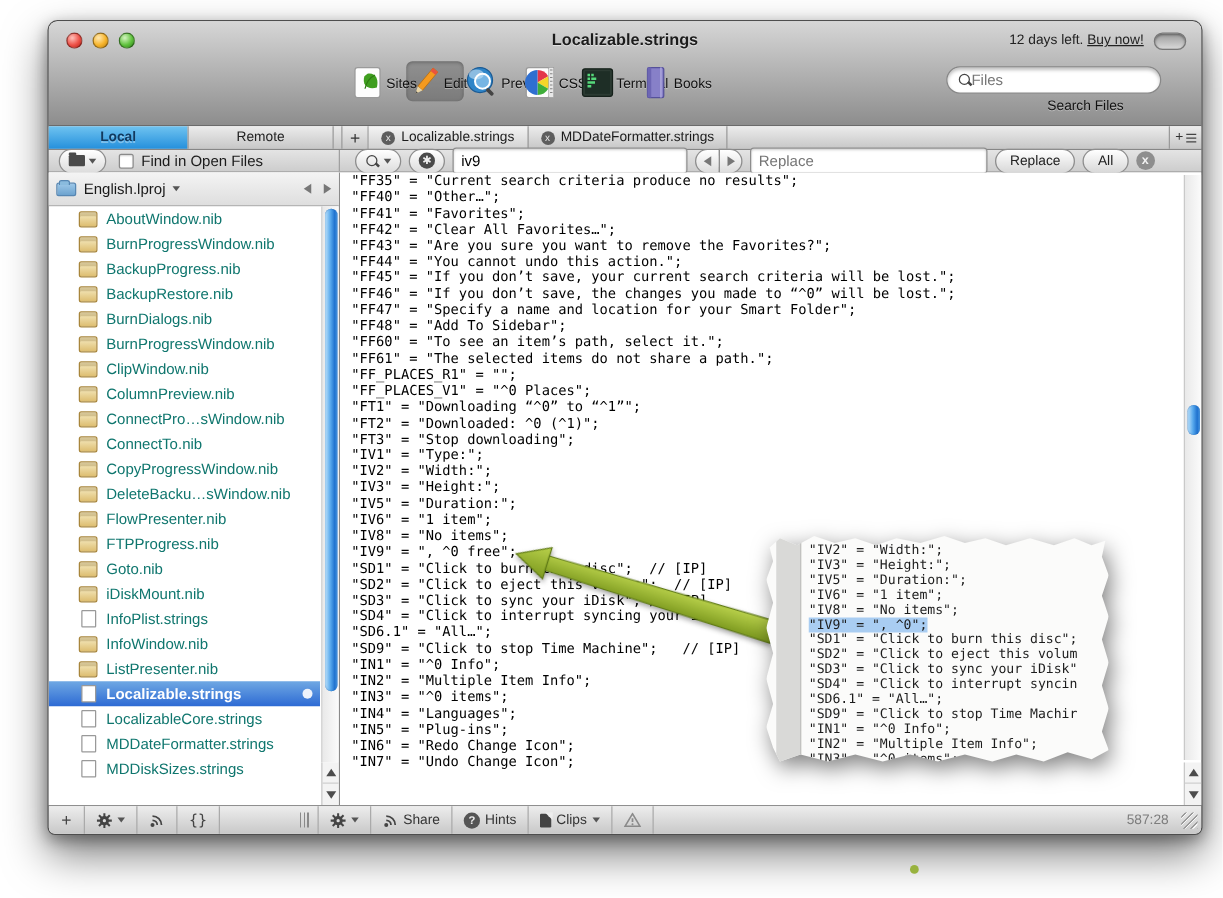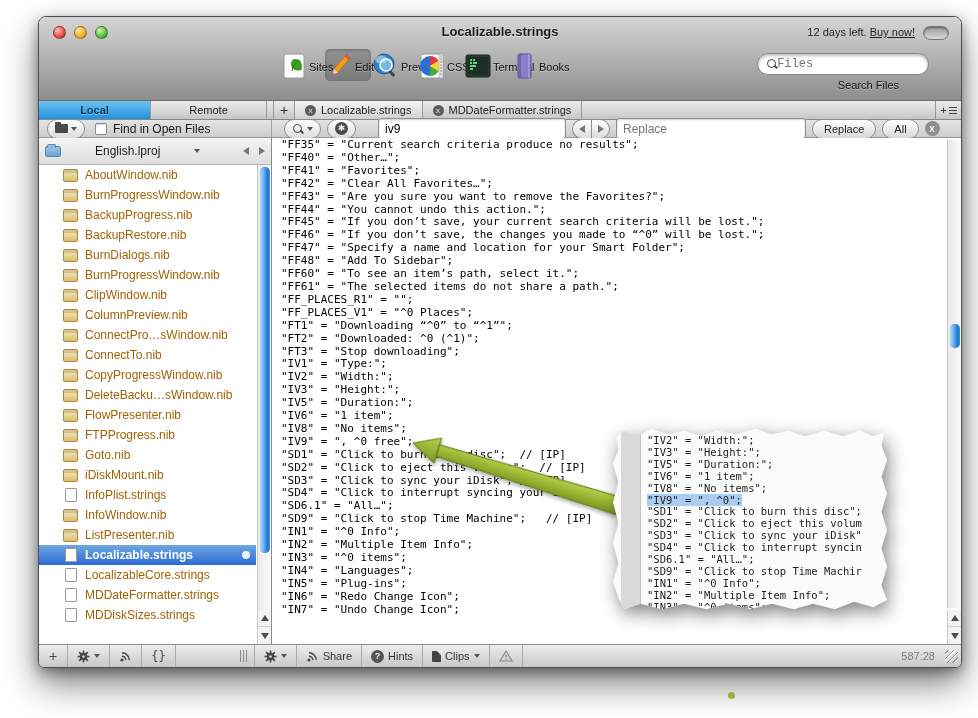--- a/index.html
+++ b/index.html
@@ -22,21 +22,21 @@
   .trial a { color:#222; }
   .pillbtn { position:absolute; right:12px; top:9px; width:26px; height:14px; border-radius:7px; background:linear-gradient(#9a9a9a,#d9d9d9); border:1px solid #777; box-shadow:inset 0 1px 2px rgba(0,0,0,.4); }
 
   .toolbar { position:absolute; left:0; right:0; top:30px; height:54px; }
   .tbgroup { position:absolute; left:240px; top:2px; display:flex; }
   .tbitem { width:46px; display:flex; align-items:center; padding-top:2px; border-radius:5px; }
   .tbitem.active { background:rgba(0,0,0,.22); box-shadow:inset 0 1px 3px rgba(0,0,0,.3); }
   .tbicon { width:30px; height:30px; position:relative; }
   .tblabel { font-size:11px; color:#111; margin-top:2px; text-shadow:0 1px 0 rgba(255,255,255,.35); }
   .searchfiles { position:absolute; right:32px; top:6px; width:172px; height:22px; border-radius:11px; background:#fff; border:1px solid #888; box-shadow:inset 0 2px 3px rgba(0,0,0,.25); display:flex; align-items:center; padding:0 8px; }
-  .searchfiles input { border:none; outline:none; width:100%; font-size:12px; color:#333; background:transparent; font-family:Liberation Mono, monospace; }
+  .searchfiles input { border:none; outline:none; width:100%; font-size:12px; color:#333; background:transparent; font-family:Liberation Sans, sans-serif; }
   .sf-label { position:absolute; right:62px; top:32px; font-size:11px; color:#111; text-shadow:0 1px 0 rgba(255,255,255,.35); }
 
   
   .tabrow { height:19px; display:flex; align-items:stretch; background:linear-gradient(#ececec,#c7c7c7); border-bottom:1px solid #868686; font-size:11px; }
   .srctab { display:flex; align-items:center; justify-content:center; border-right:1px solid #9a9a9a; }
   .srctab.local { width:112px; background:linear-gradient(#6fc3f0,#2590dc); color:#10395f; font-weight:bold; text-shadow:0 1px 0 rgba(255,255,255,.35); }
   .srctab.remote { width:116px; color:#222; }
   .tab-plus { width:22px; display:flex; align-items:center; justify-content:center; color:#333; font-size:14px; border-right:1px solid #9a9a9a; margin-left:6px; border-left:1px solid #9a9a9a; }
   .filetab { display:flex; align-items:center; gap:5px; padding:0 10px; border-right:1px solid #9a9a9a; color:#1c1c1c; }
   .filetab.active { background:linear-gradient(#f4f4f4,#d2d2d2); }
@@ -54,41 +54,41 @@
   .folderglyph { width:13px; height:9px; background:#4a4a4a; border-radius:1px; position:relative; }
   .folderglyph:before { content:""; position:absolute; top:-2px; left:0; width:6px; height:2px; background:#4a4a4a; border-radius:1px 1px 0 0; }
   .chk { width:12px; height:12px; background:#fff; border:1px solid #8a8a8a; border-radius:2px; margin-left:10px; box-shadow:inset 0 1px 1px rgba(0,0,0,.15); }
   .chklabel { font-size:12px; color:#1a1a1a; margin-left:6px; }
   .find-right { flex:1; display:flex; align-items:center; padding:0 8px 0 12px; gap:6px; }
   .mag { width:12px; height:12px; position:relative; }
   .mag:before { content:""; position:absolute; left:1px; top:1px; width:7px; height:7px; border:1.5px solid #444; border-radius:50%; }
   .mag:after { content:""; position:absolute; left:8px; top:8px; width:4px; height:1.5px; background:#444; transform:rotate(45deg); }
   .astbtn { width:13px; height:13px; border-radius:50%; background:#4a4a4a; color:#eee; font-size:9px; line-height:13px; text-align:center; }
   .findinput, .replinput { height:21px; border:1px solid #8d8d8d; border-radius:3px; background:#fff; box-shadow:inset 0 1px 2px rgba(0,0,0,.2); font-size:12px; padding:0 6px; font-family:"Liberation Sans",sans-serif; color:#000; outline:none; }
-  .findinput { width:188px;margin-left:16px; }
+  .findinput { width:188px; }
   .replinput { width:190px; }
   .seg { display:flex; height:20px; }
   .seg span { width:19px; display:flex; align-items:center; justify-content:center; background:linear-gradient(#fff,#dcdcdc); border:1px solid #8d8d8d; }
   .seg span:first-child { border-radius:10px 0 0 10px; border-right:none; }
   .seg span:last-child { border-radius:0 10px 10px 0; }
   .tri-l { width:0; height:0; border-top:4px solid transparent; border-bottom:4px solid transparent; border-right:6px solid #777; }
   .tri-r { width:0; height:0; border-top:4px solid transparent; border-bottom:4px solid transparent; border-left:6px solid #777; }
   .btnpill { height:20px; border-radius:10px; background:linear-gradient(#fff,#d8d8d8); border:1px solid #8d8d8d; font-size:11px; color:#222; padding:0 11px; display:flex; align-items:center; }
   .xcirc { width:15px; height:15px; border-radius:50%; background:#8e8e8e; color:#f2f2f2; font-size:10px; line-height:15px; text-align:center; font-weight:bold; }
 
   
   .content { flex:1; min-height:0; display:flex; }
   .sidebar { width:233px; border-right:1px solid #8a8a8a; display:flex; flex-direction:column; background:#fff; }
-  .sbheader { height:27px; background:linear-gradient(#f4f4f4,#dedede); border-bottom:1px solid #b5b5b5; display:flex; align-items:center; padding:0 6px; font-size:12px; color:#1a1a1a;gap:28px; }
+  .sbheader { height:27px; background:linear-gradient(#f4f4f4,#dedede); border-bottom:1px solid #b5b5b5; display:flex; align-items:center; padding:0 6px; font-size:12px; color:#1a1a1a; }
   .bluefolder { width:16px; height:11px; background:linear-gradient(#9cc7e8,#6da3cf); border:1px solid #5787b3; border-radius:2px; position:relative; margin-right:6px; }
   .bluefolder:before { content:""; position:absolute; top:-3px; left:1px; width:7px; height:3px; background:#8abbde; border:1px solid #5787b3; border-bottom:none; border-radius:2px 2px 0 0; }
   .sb-navs { margin-left:auto; display:flex; gap:10px; align-items:center; }
   .filelist { flex:1; position:relative; overflow:hidden; }
   .rows { position:absolute; inset:0 15px 0 0; }
-  .frow { height:20px; display:flex; align-items:center; padding-left:24px; font-size:12px; color:#a16207; position:relative; white-space:nowrap; }
+  .frow { height:20px; display:flex; align-items:center; padding-left:24px; font-size:12px; color:#0f766e; position:relative; white-space:nowrap; }
   .frow .fic { width:15px; height:13px; margin-right:7px; flex:none; }
   .fic.nib { background:linear-gradient(#f6ecc4,#ddbd70); border:1px solid #a8863c; border-radius:2px; box-shadow:inset 0 3px 0 rgba(120,90,30,.25); }
   .fic.doc { width:12px; height:14px; background:#fff; border:1px solid #999; border-radius:1px; margin-left:2px; margin-right:8px; }
   .frow.sel { background:linear-gradient(#6fa8e3,#2d6ad4); color:#fff; font-weight:bold; }
   .frow .dot { display:none; position:absolute; right:6px; top:6px; width:8px; height:8px; border-radius:50%; background:#eef3fb; }
   .frow .dot.show { display:block; }
   
   .scrolltrack { position:absolute; width:14px; background:linear-gradient(90deg,#e9e9e9,#fbfbfb); border-left:1px solid #c9c9c9; }
   .aquathumb { position:absolute; left:2px; width:10px; border-radius:5px; background:linear-gradient(90deg,#bfe3fb,#55a7ec 45%,#1f72cf 78%,#4d9ae2); box-shadow:inset 0 0 1px #1a5fae; }
   .scr-arrows { position:absolute; right:0; width:14px; height:34px; border-left:1px solid #c9c9c9; background:#f3f3f3; }

